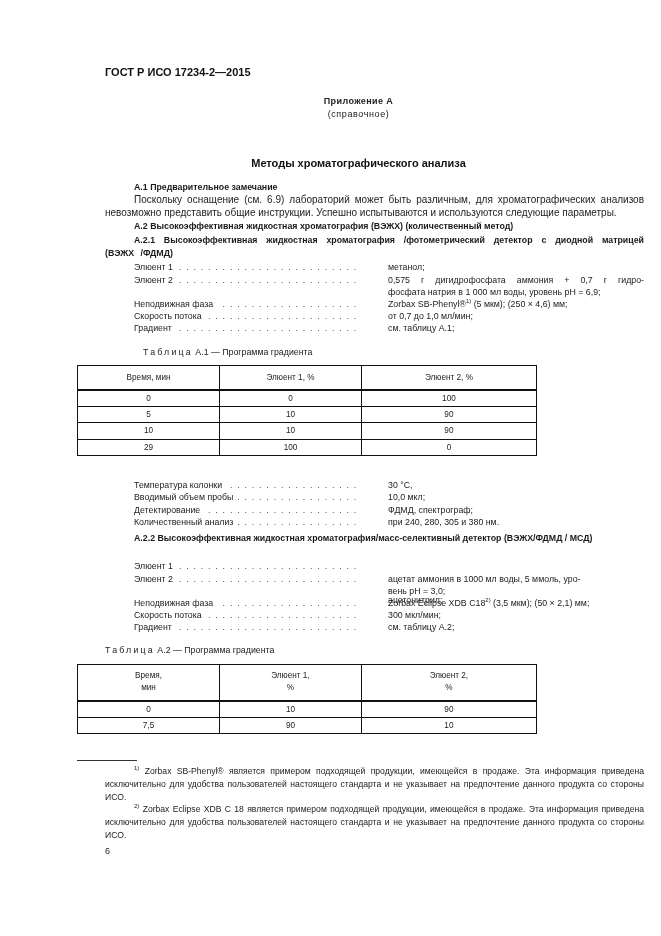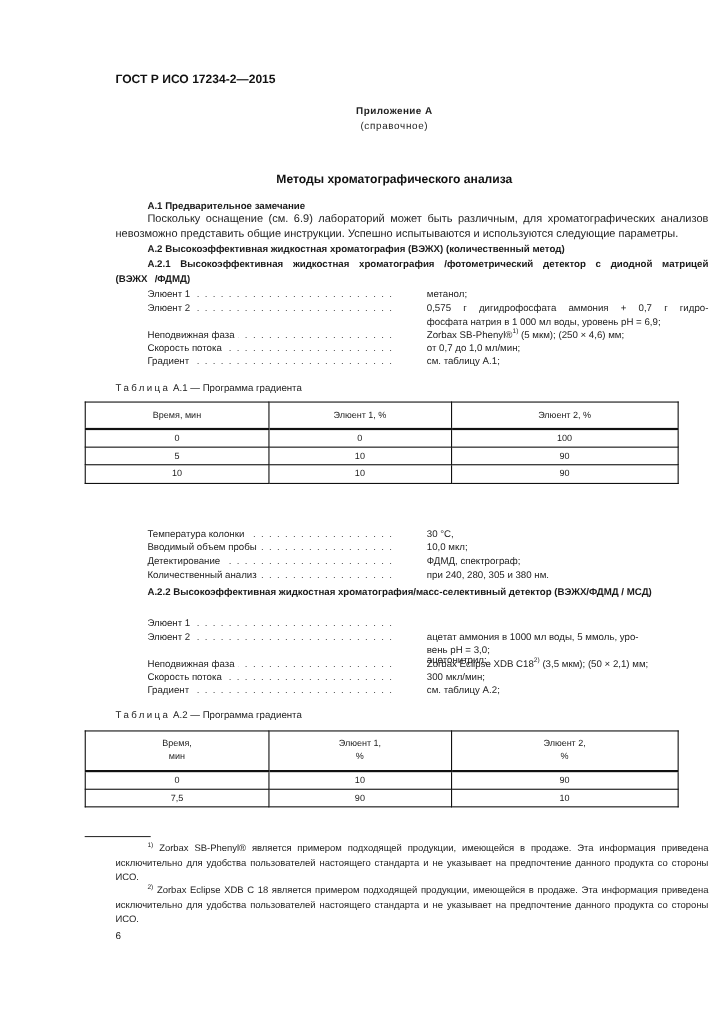--- a/index.html
+++ b/index.html
@@ -14,21 +14,21 @@
     .annex-sub { top: 109px; font-size: 9px; letter-spacing: 0.6px; color: #222; }
     .main-title { top: 157px; font-size: 11px; font-weight: bold; color: #111; }
     .h { font-weight: bold; font-size: 8.8px; color: #1a1a1a; }
     .p { font-size: 10px; color: #222; }
     .justify { left: 77px; width: 539px; text-align: justify; white-space: normal; line-height: 13px; }
     .param-label { left: 106px; font-size: 8.8px; color: #222; }
     .dots { position: absolute; left: 106px; width: 252px; overflow: hidden; font-size: 8.8px; color: #444; letter-spacing: 1.2px; white-space: nowrap; text-align: right; }
     .param-value { left: 360px; font-size: 8.8px; color: #222; }
     .caption { left: 77px; font-size: 8.8px; color: #222; }
     .caption .spaced { letter-spacing: 2.2px; }
-    table.grad { position: absolute; left: 77px; width: 540px; border-collapse: collapse; font-size: 8.2px; color: #222; }
+    table.grad { position: absolute; left: 77px; width: 460px; border-collapse: collapse; font-size: 8.2px; color: #222; }
     table.grad td, table.grad th { border: 1px solid #111; text-align: center; font-weight: normal; padding: 0; }
     table.grad thead th { border-bottom: 2.5px solid #111; }
     .col1 { width: 167px; } .col2 { width: 166px; } .col3 { width: 207px; }
     .fn-rule { position: absolute; left: 77px; top: 760px; width: 60px; border-top: 1px solid #333; }
     .fn { left: 77px; width: 539px; font-size: 8.6px; line-height: 13px; white-space: normal; text-align: justify; color: #222; }
     .fn sup { font-size: 6px; }
     sup { font-size: 6px; line-height: 0; }
     .page-num { left: 77px; top: 846px; font-size: 9px; color: #222; }
     .indent { display: inline-block; width: 29px; }
   </style>
@@ -63,21 +63,21 @@
 
   <div class="dots" style="top:311px;">. . . . . . . . . . . . . . . . . . . . . . . . . . . . . . . . . . . . . . . . . . . . . . .</div>
   <div class="abs param-label" style="top:311px;background:#fff;padding-right:4px;">Скорость потока</div>
   <div class="abs param-value" style="top:311px;">от 0,7 до 1,0 мл/мин;</div>
 
   <div class="dots" style="top:323px;">. . . . . . . . . . . . . . . . . . . . . . . . . . . . . . . . . . . . . . . . . . . . . . .</div>
   <div class="abs param-label" style="top:323px;background:#fff;padding-right:4px;">Градиент</div>
   <div class="abs param-value" style="top:323px;">см. таблицу А.1;</div>
 </div>
 
-<div class="abs caption" style="top:347px;"><span class="spaced">Таблица</span><span> А.1 — Программа градиента</span></div>
+<div class="abs caption" style="top:347px;margin-left:38px;"><span class="spaced">Таблица</span><span> А.1 — Программа градиента</span></div>
 
 <table class="grad" style="top:365px;">
   <thead>
     <tr style="height:24px;">
       <th class="col1">Время, мин</th>
       <th class="col2">Элюент 1, %</th>
       <th class="col3">Элюент 2, %</th>
     </tr>
   </thead>
   <tbody>
@@ -88,20 +88,25 @@
     </tr>
     <tr style="height:16.5px;">
       <td>5</td>
       <td>10</td>
       <td>90</td>
     </tr>
     <tr style="height:16.5px;">
       <td>10</td>
       <td>10</td>
       <td>90</td>
+    </tr>
+    <tr style="height:16.5px;">
+      <td>29</td>
+      <td>100</td>
+      <td>0</td>
     </tr>
   </tbody>
 </table>
 
 <div>
   <div class="dots" style="top:480px;">. . . . . . . . . . . . . . . . . . . . . . . . . . . . . . . . . . . . . . . . . . . . . . .</div>
   <div class="abs param-label" style="top:480px;background:#fff;padding-right:4px;">Температура колонки</div>
   <div class="abs param-value" style="top:480px;">30 °С,</div>
 
   <div class="dots" style="top:492px;">. . . . . . . . . . . . . . . . . . . . . . . . . . . . . . . . . . . . . . . . . . . . . . .</div>

